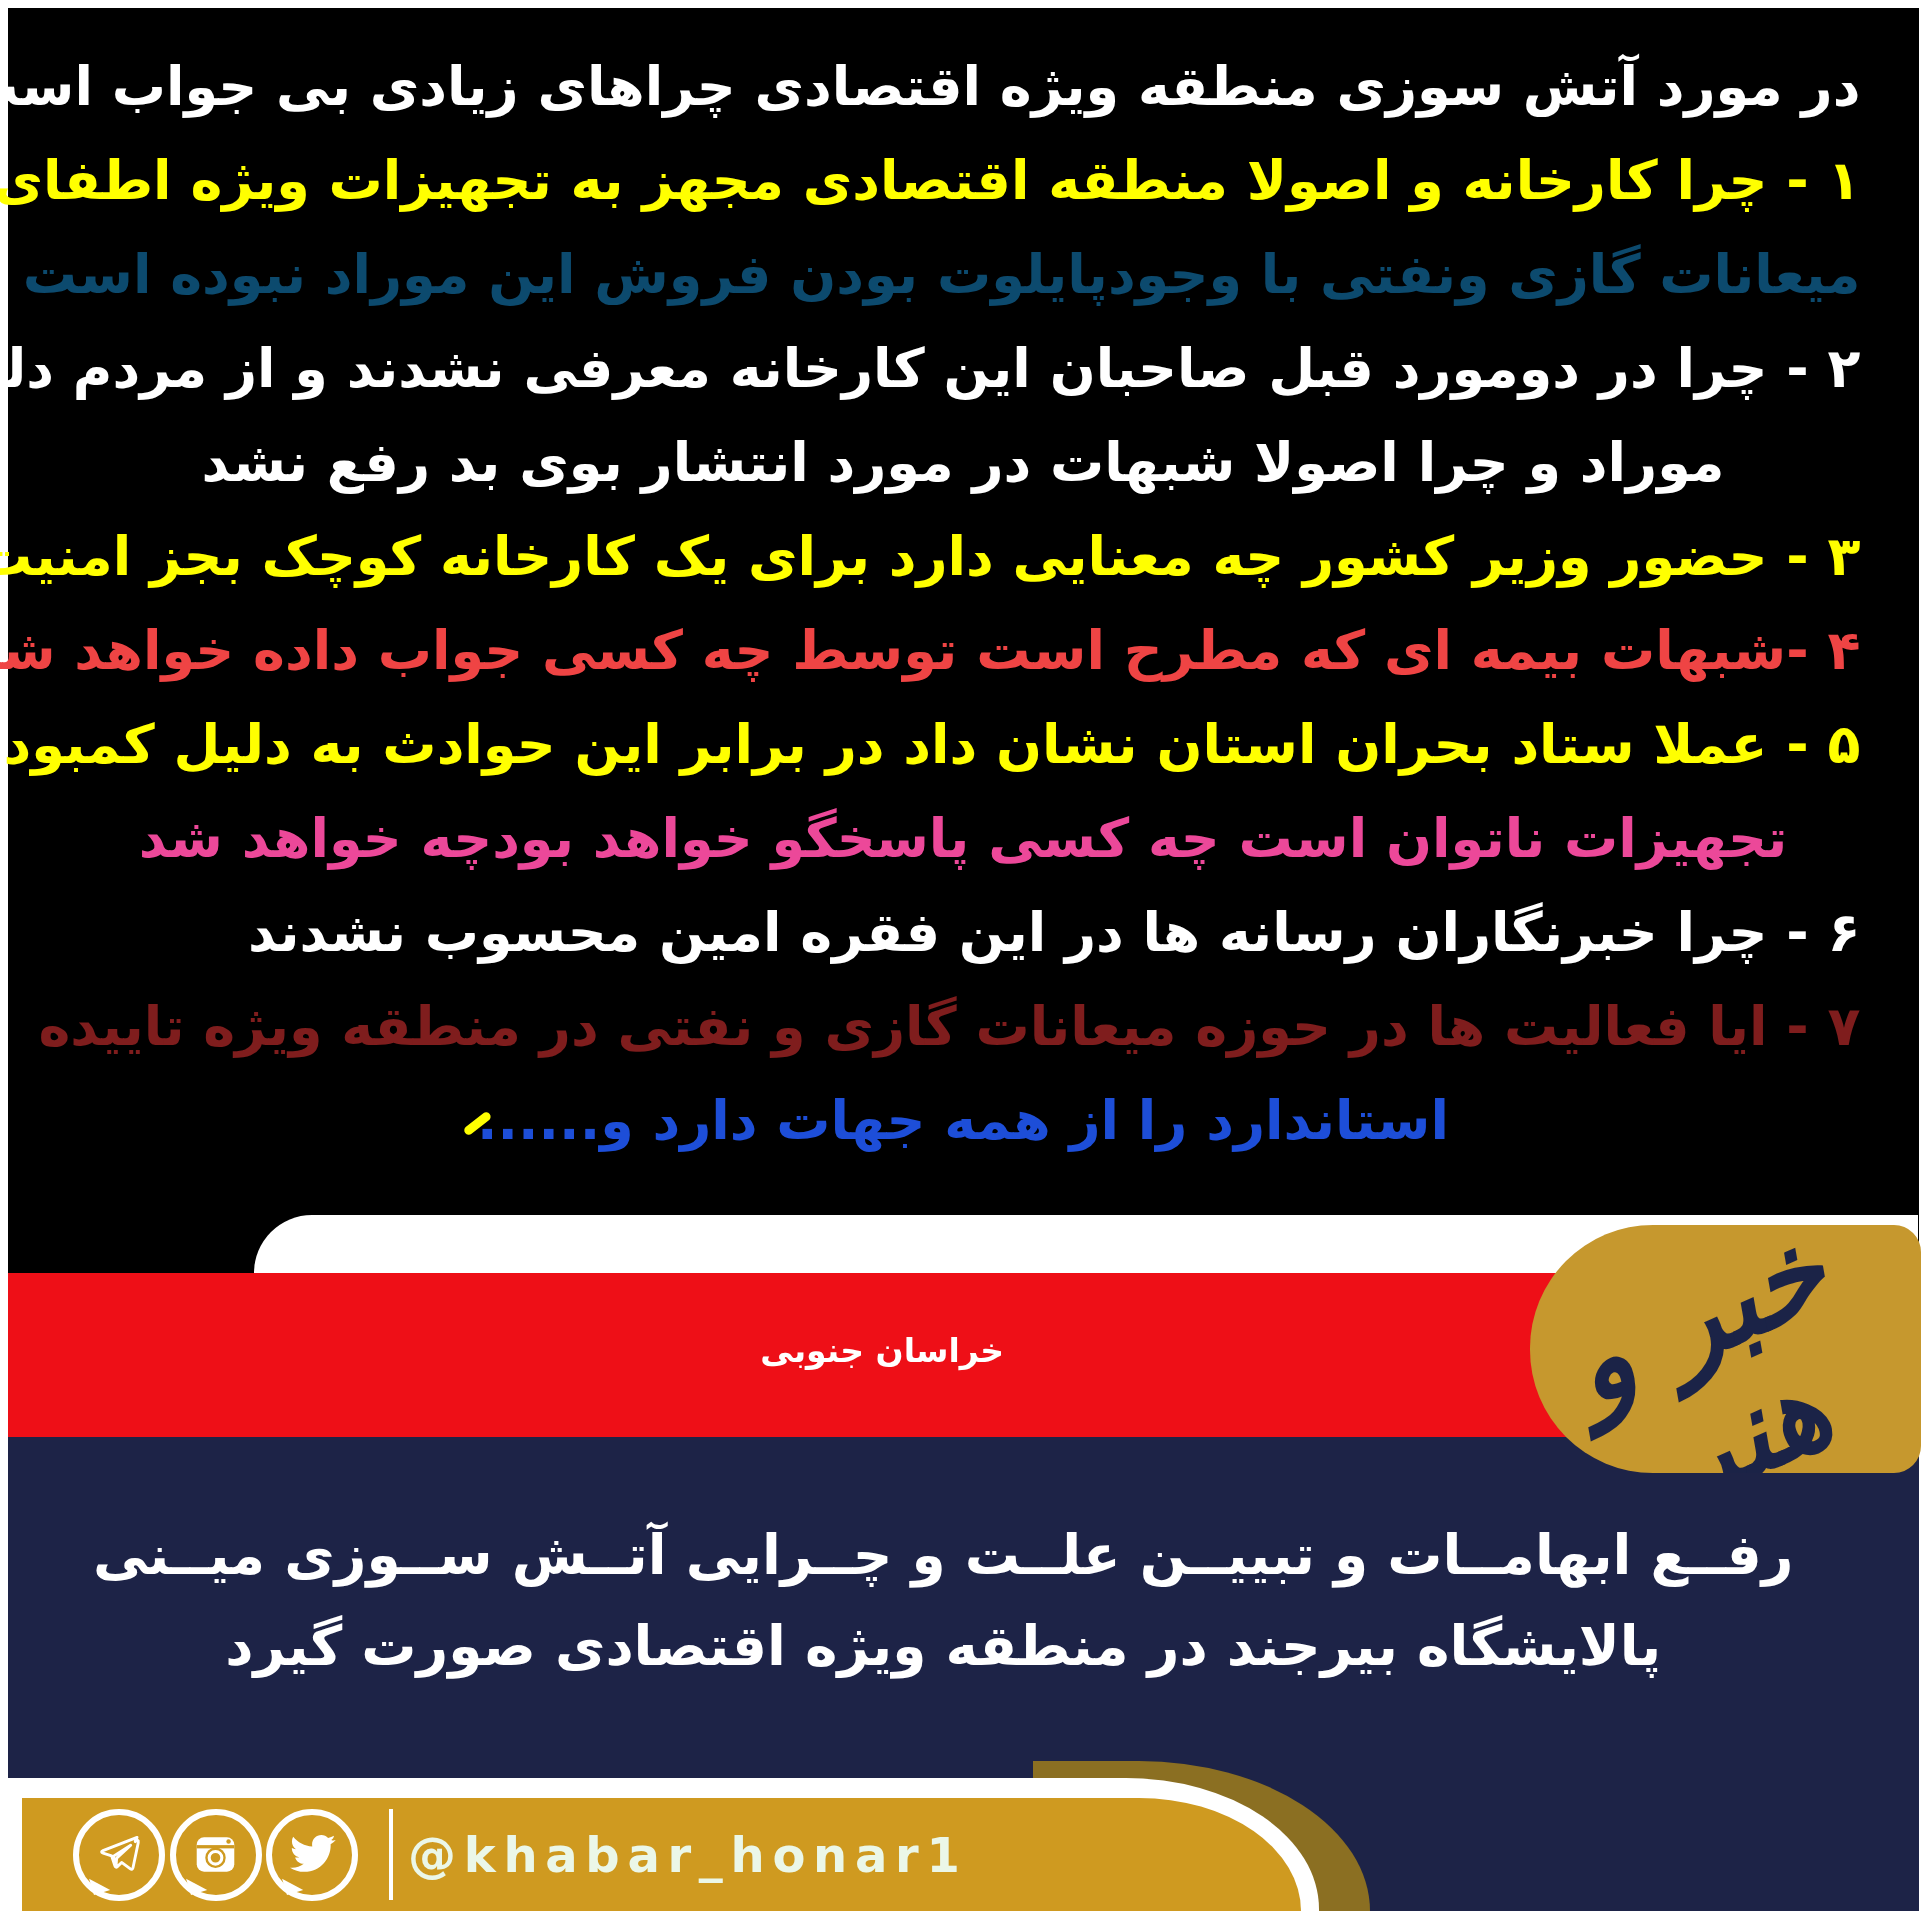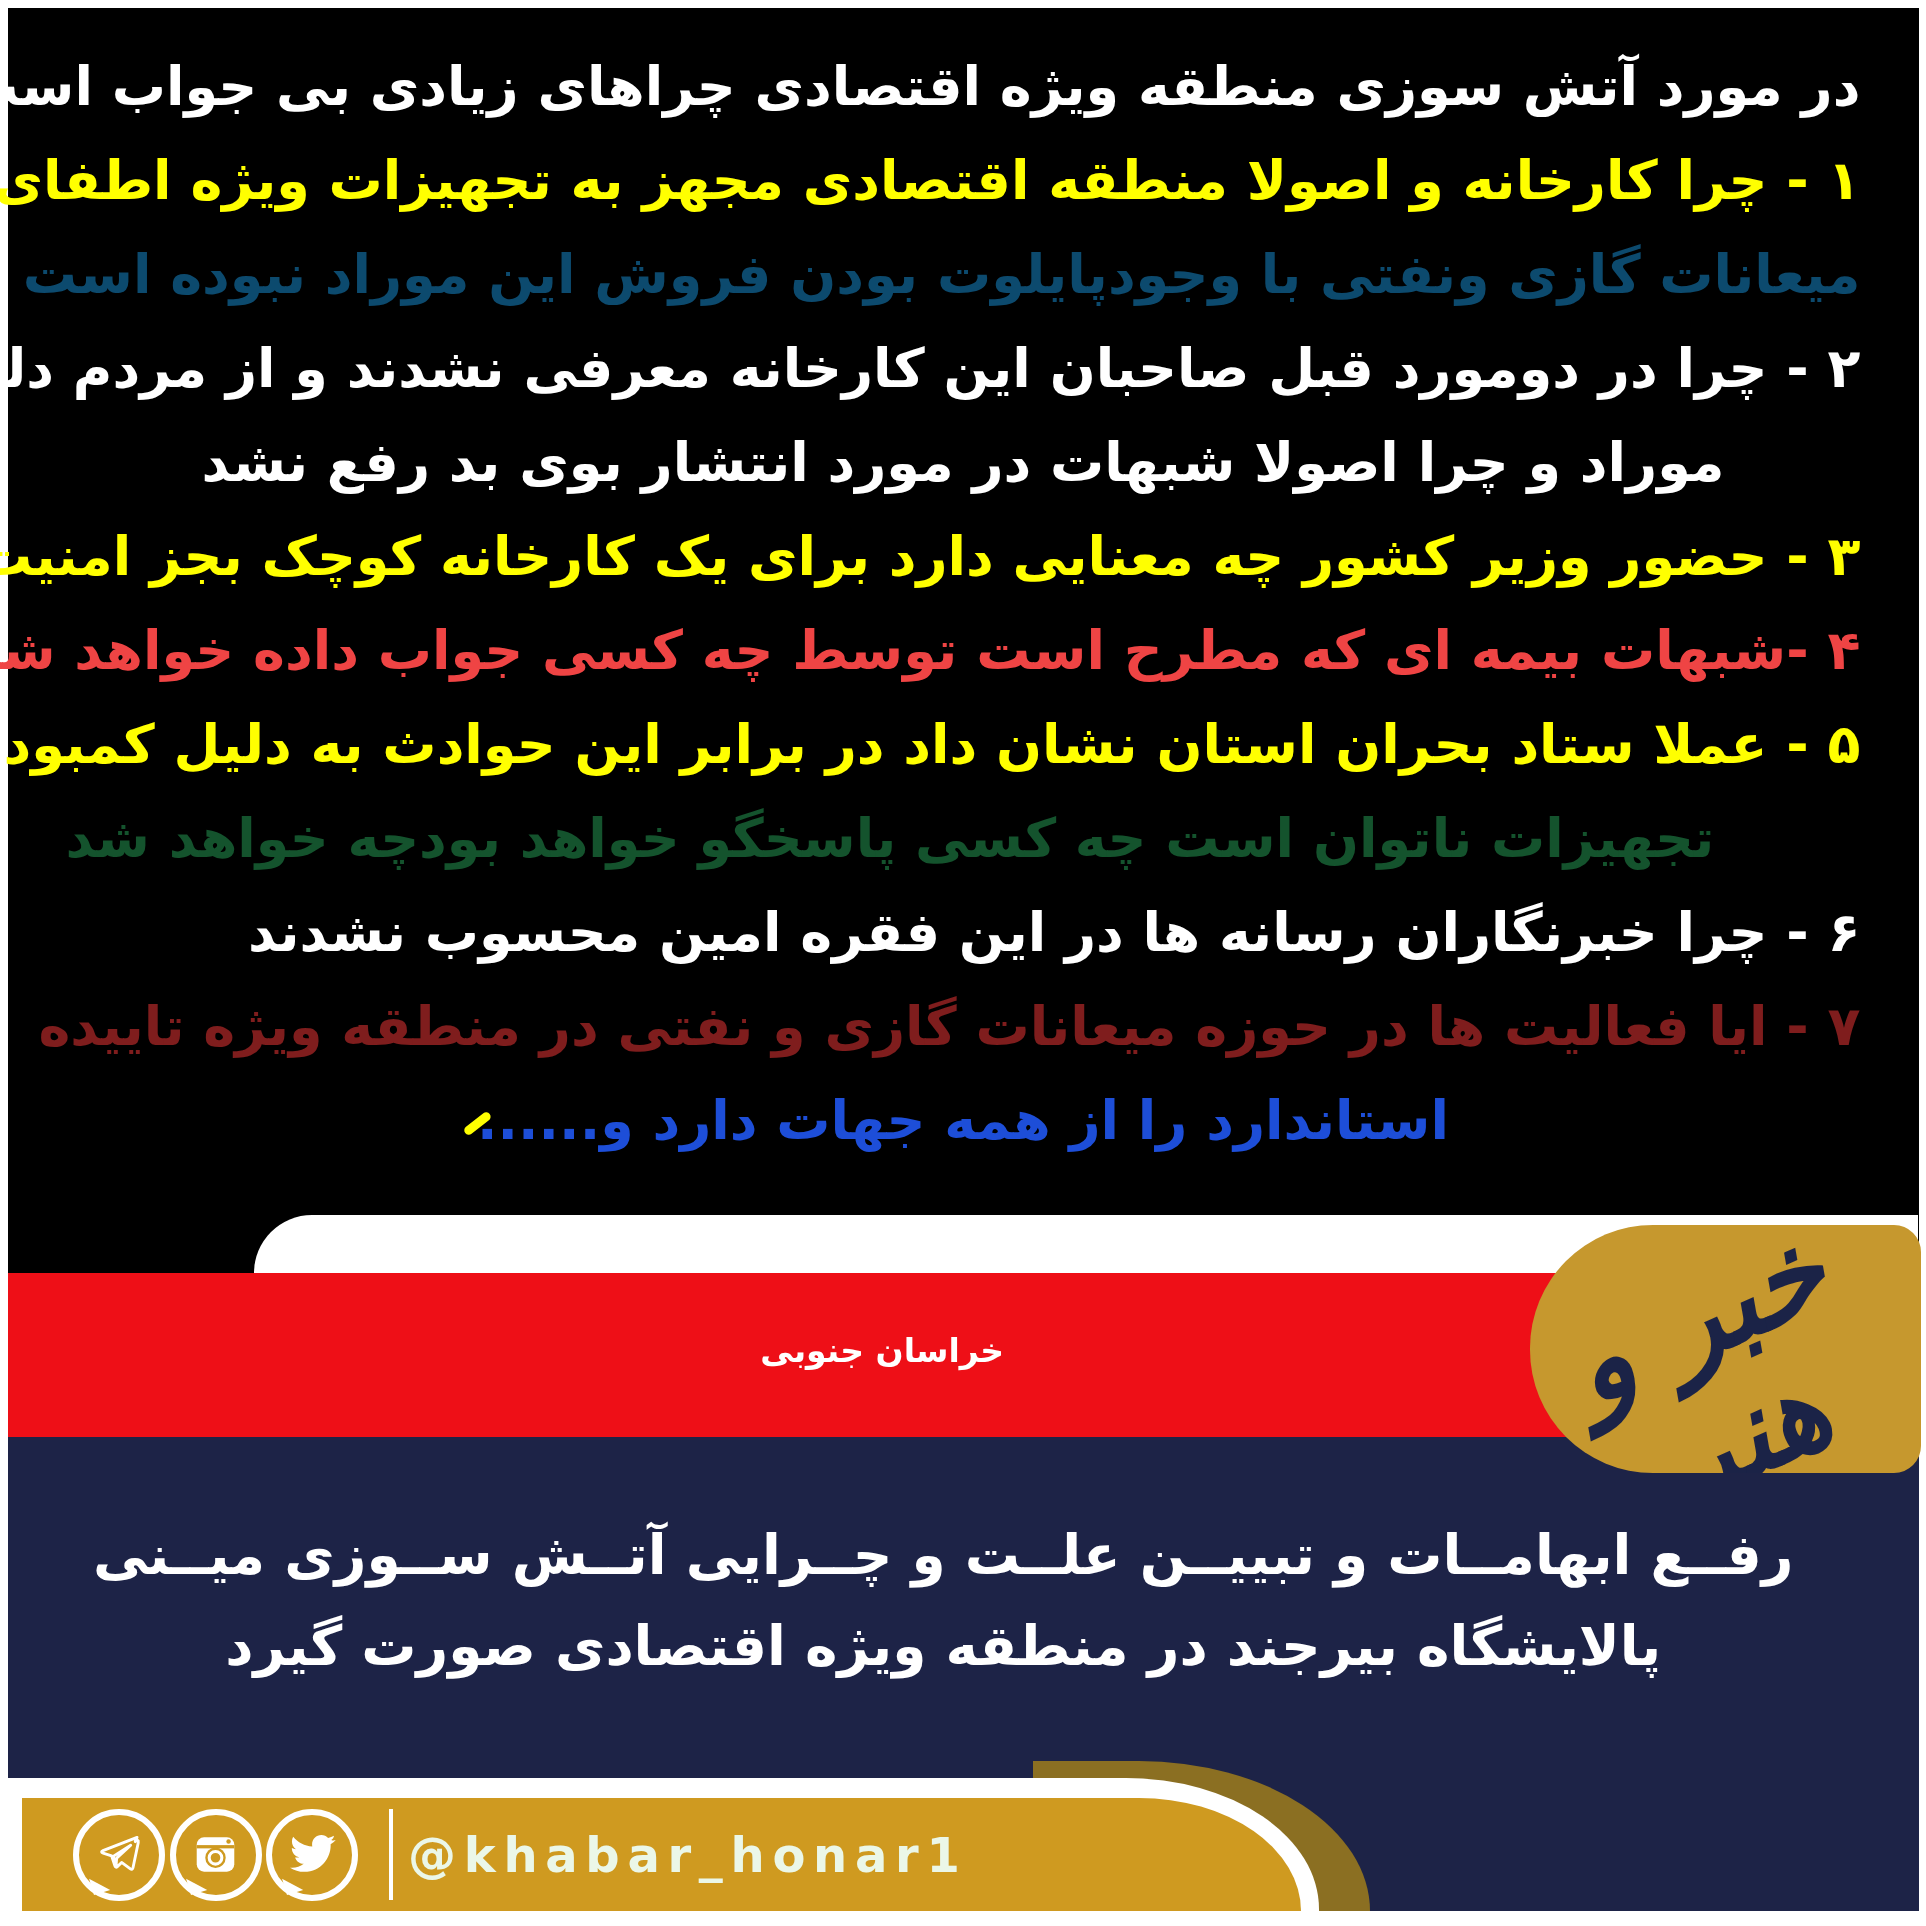--- a/index.html
+++ b/index.html
@@ -56,21 +56,21 @@
 
   <div class="q-block">
     <div class="q-line" style="color: rgb(255, 255, 255); text-align: right;">در مورد آتش سوزی منطقه ویژه اقتصادی چراهای زیادی بی جواب است</div>
     <div class="q-line" style="color: rgb(255, 255, 0); text-align: right;">۱ - چرا کارخانه و اصولا منطقه اقتصادی مجهز به تجهیزات ویژه اطفای حریق</div>
     <div class="q-line" style="color: #0c4a6e; text-align: center;">میعانات گازی ونفتی با وجودپایلوت بودن فروش این موراد نبوده است</div>
     <div class="q-line" style="color: rgb(255, 255, 255); text-align: right;">۲ - چرا در دومورد قبل صاحبان این کارخانه معرفی نشدند و از مردم دلجویی</div>
     <div class="q-line" style="color: rgb(255, 255, 255); text-align: center;">موراد و چرا اصولا شبهات در مورد  انتشار بوی بد  رفع نشد</div>
     <div class="q-line" style="color: rgb(255, 255, 0); text-align: right;">۳ - حضور وزیر کشور چه معنایی دارد برای یک کارخانه کوچک بجز امنیت</div>
     <div class="q-line" style="color: #ef4444; ">۴ -شبهات بیمه ای که مطرح است توسط چه کسی جواب داده خواهد شد</div>
     <div class="q-line" style="color: rgb(255, 255, 0); text-align: center;">۵ - عملا ستاد بحران استان نشان داد در برابر این حوادث  به دلیل کمبود</div>
-    <div class="q-line" style="color: #14532d; text-align: left;">تجهیزات ناتوان است چه کسی پاسخگو خواهد بودچه خواهد شد</div>
+    <div class="q-line" style="color: #ec4899; text-align: center;">تجهیزات ناتوان است چه کسی پاسخگو خواهد بودچه خواهد شد</div>
     <div class="q-line" style="color: rgb(255, 255, 255); text-align: right;">۶ - چرا خبرنگاران رسانه ها در این فقره امین محسوب نشدند</div>
     <div class="q-line" style="color: #7f1d1d; ">۷ - ایا فعالیت ها در حوزه میعانات گازی و نفتی در منطقه ویژه تاییده</div>
     <div class="q-line" style="color: #1d4ed8; text-align: center;">استاندارد را از همه جهات دارد و......</div>
   </div>
   <div class="stray-mark"></div>
 
   <div class="white-band"></div>
   <div class="red-band"></div>
   <div class="region-label">خراسان جنوبی</div>
 

